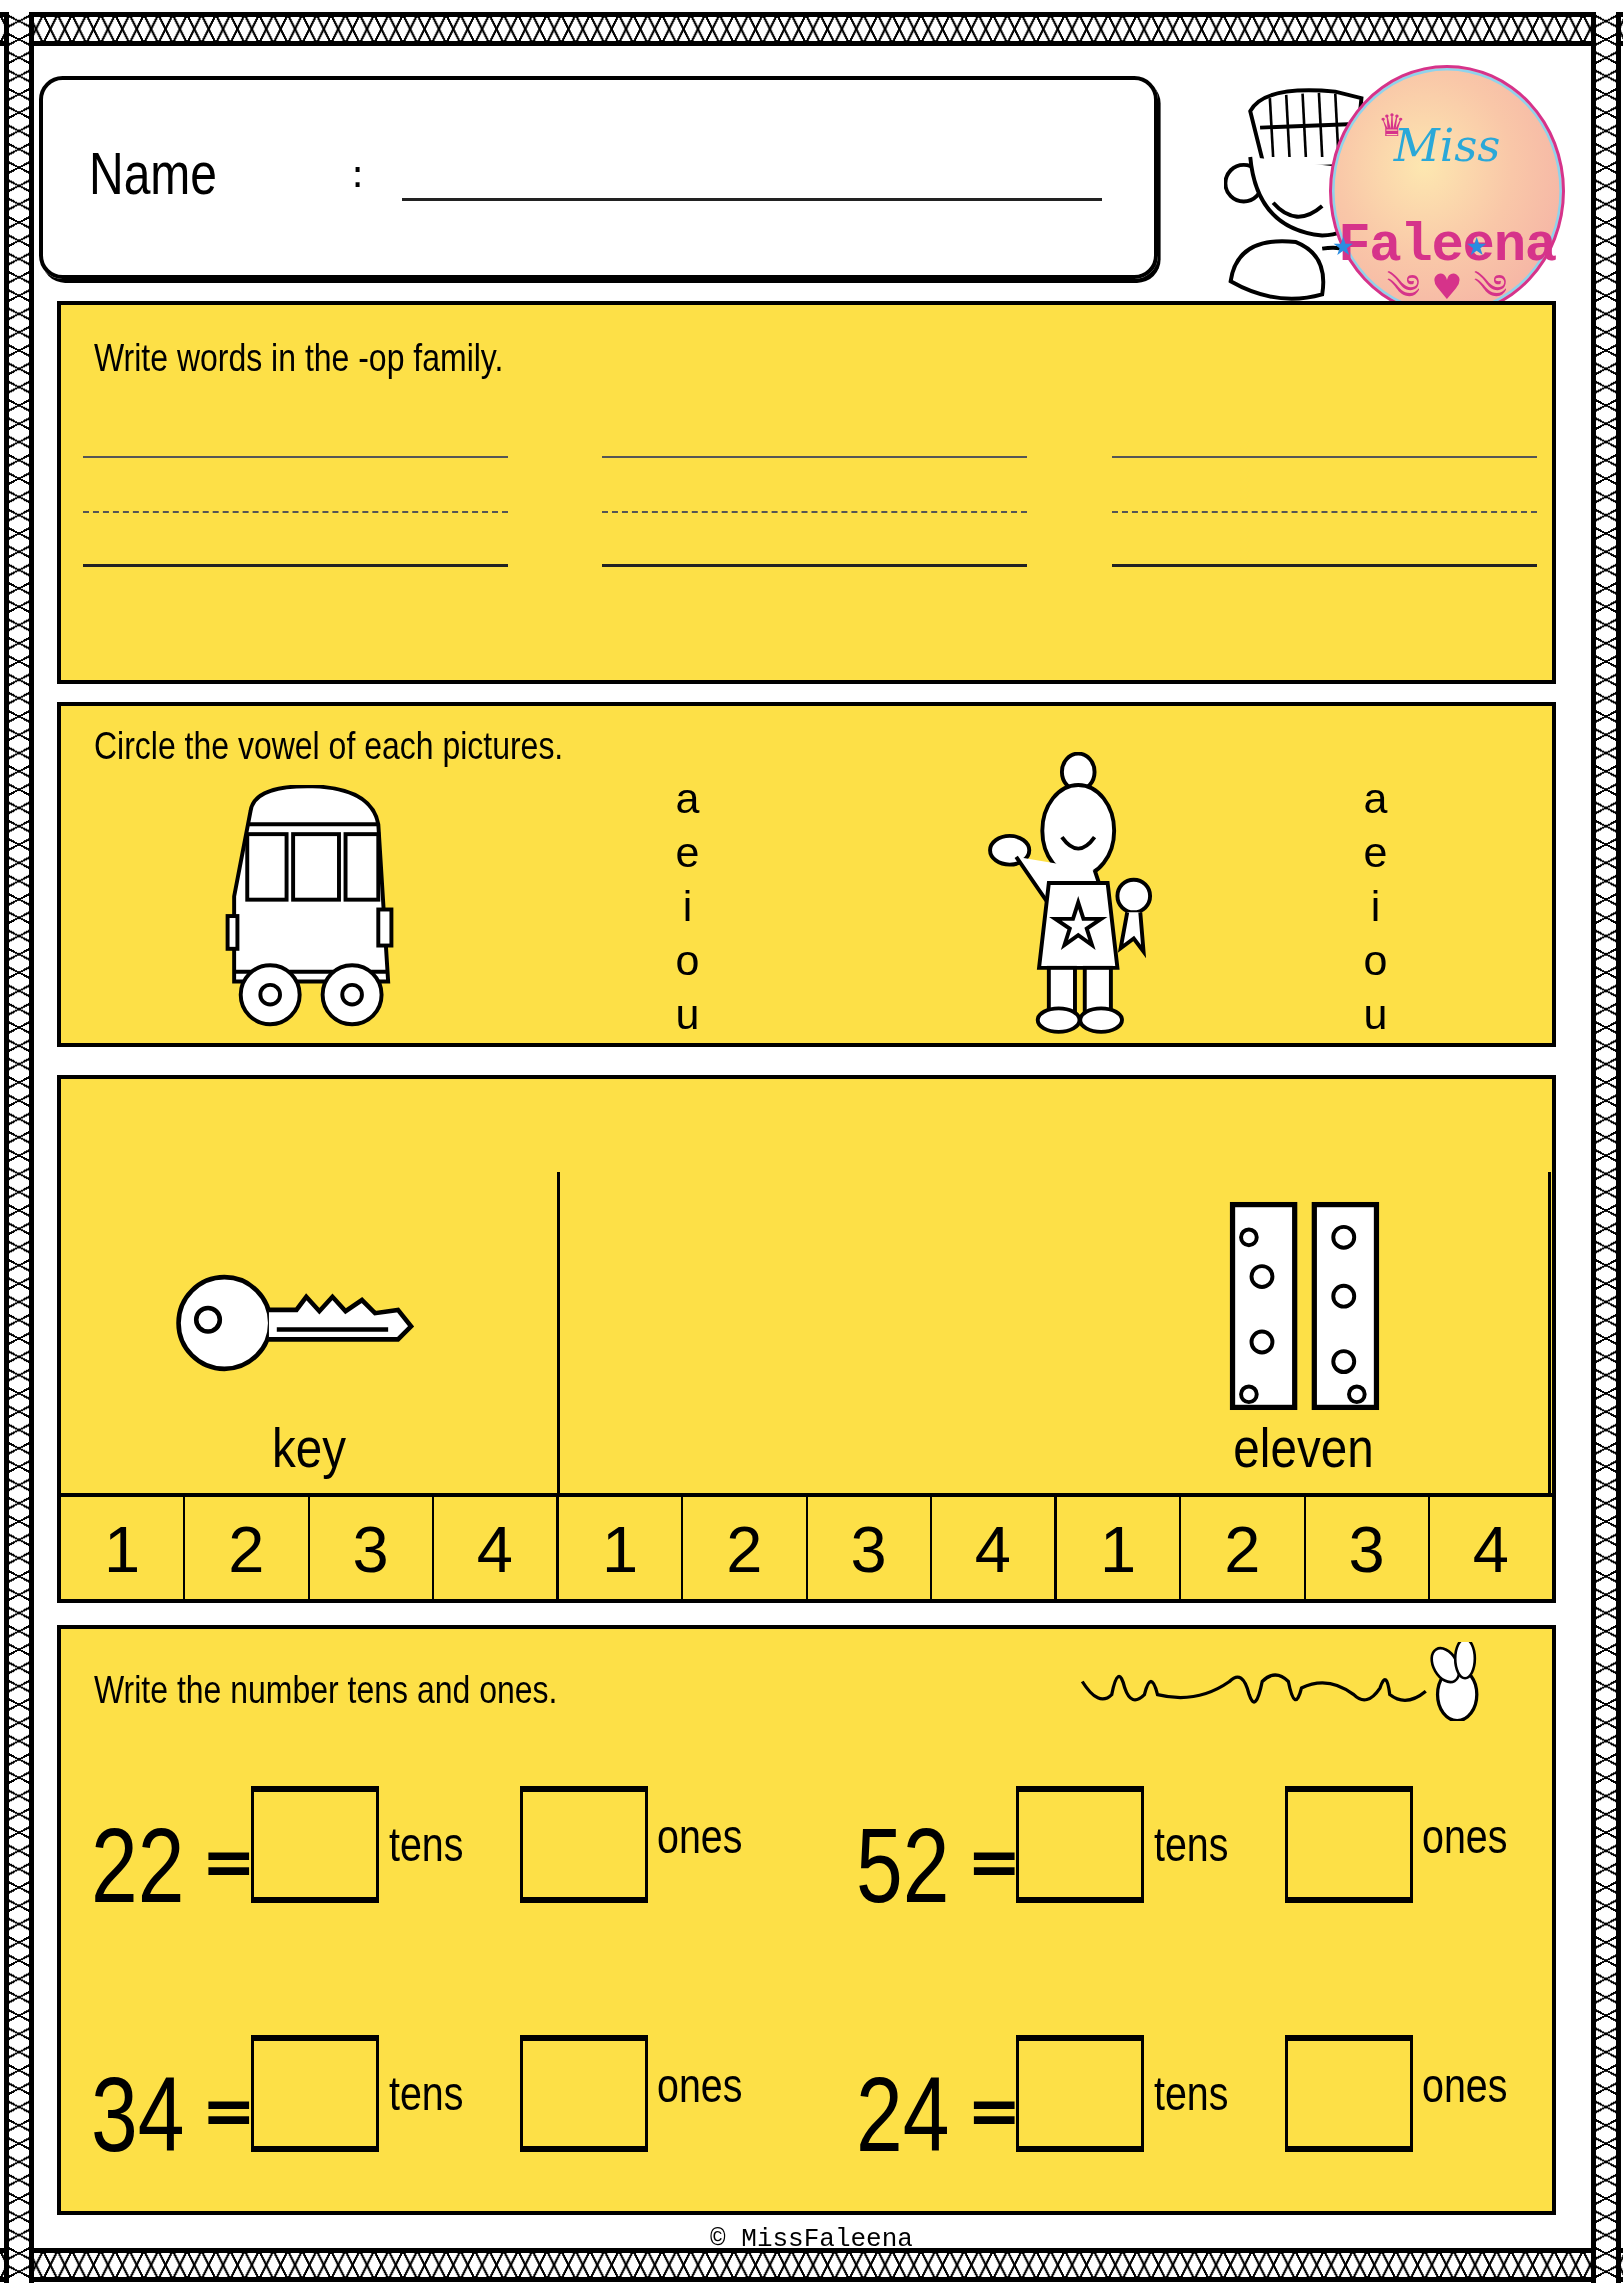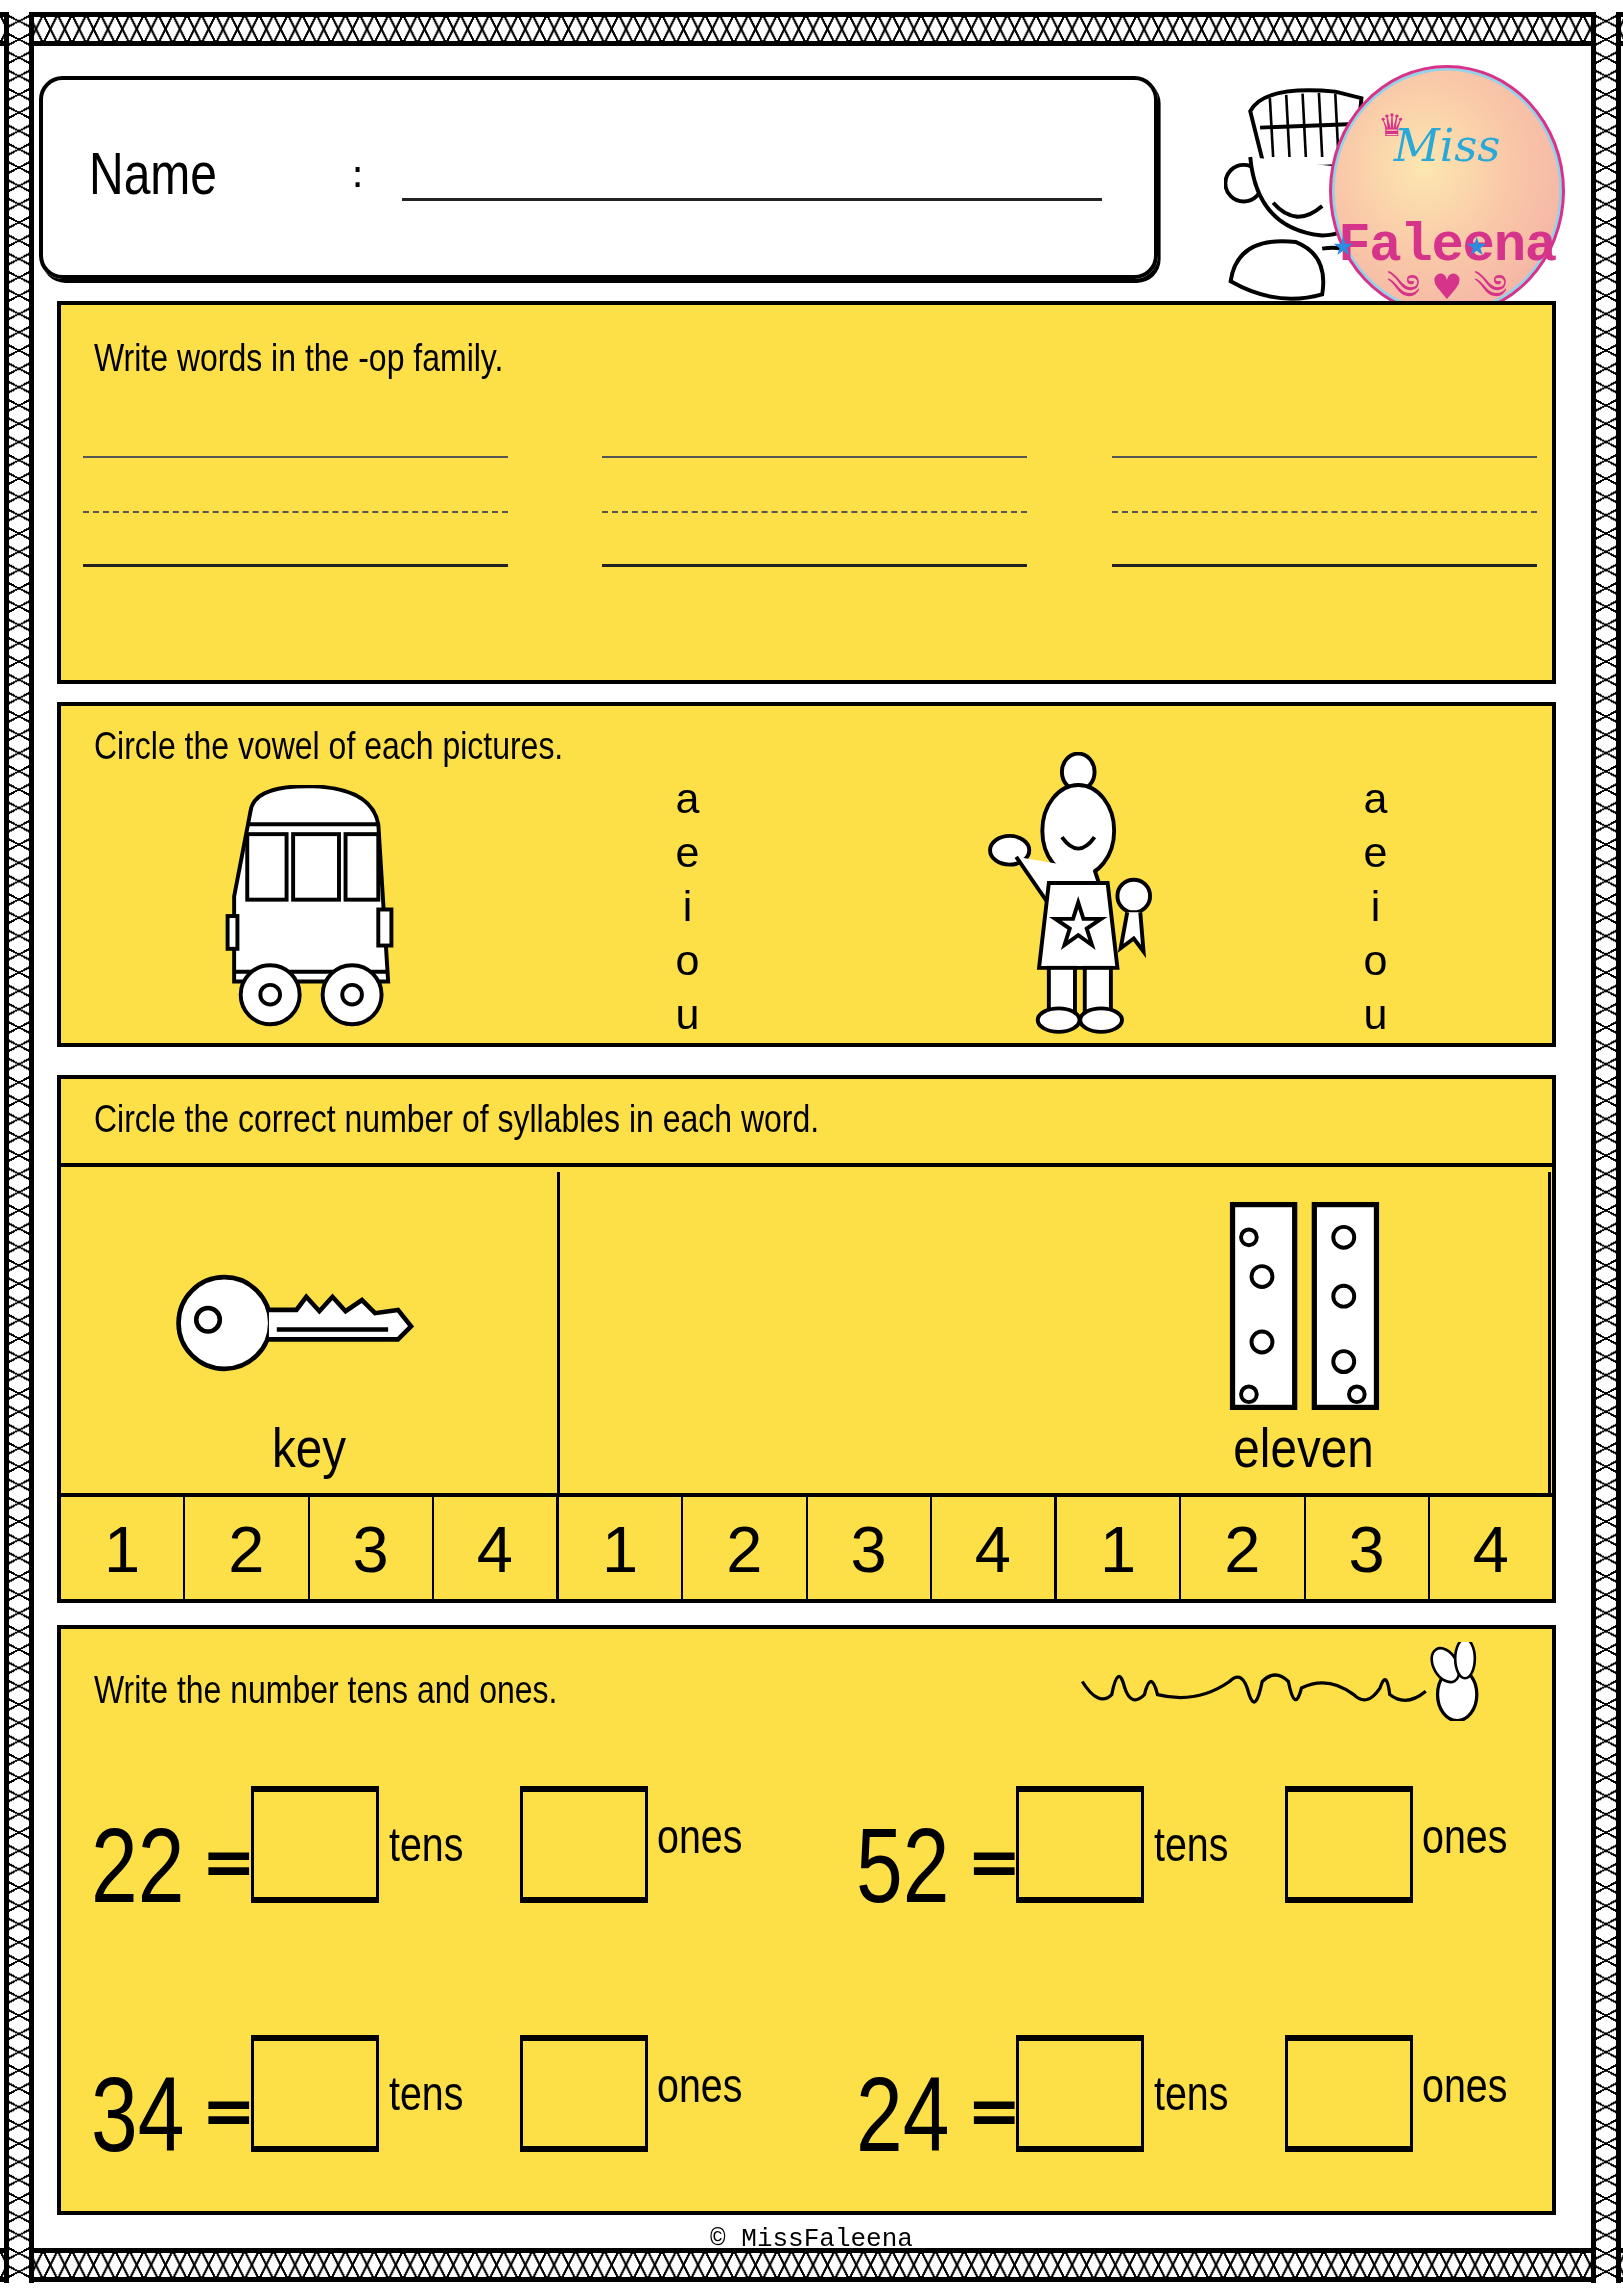--- a/index.html
+++ b/index.html
@@ -192,23 +192,20 @@
   <div class="vowel-col" style="left:1295px;">
     <div>a</div>
     <div>e</div>
     <div>i</div>
     <div>o</div>
     <div>u</div>
   </div>
 </div>
 
 <div class="section sec3">
-  <div class="sec3-header">
-    <div class="instr" style="top:18.3px;">Circle the correct number of syllables in each word.</div>
-  </div>
 
   <div class="word-cell" style="left:0; width:499px;">
     <svg style="position:absolute; left:111px; top:92px; width:262px; height:118px;" viewBox="0 0 400 180">
       <g fill="#fff" stroke="#000" stroke-width="7">
         <circle cx="80" cy="90" r="70"></circle>
         <circle cx="55" cy="85" r="18"></circle>
         <path d="M148 70 L190 70 L205 50 L225 72 L245 50 L265 72 L290 55 L310 75 L345 70 L365 95 L345 115 L148 115"></path>
         <line x1="160" y1="100" x2="330" y2="100"></line>
       </g>
     </svg>

